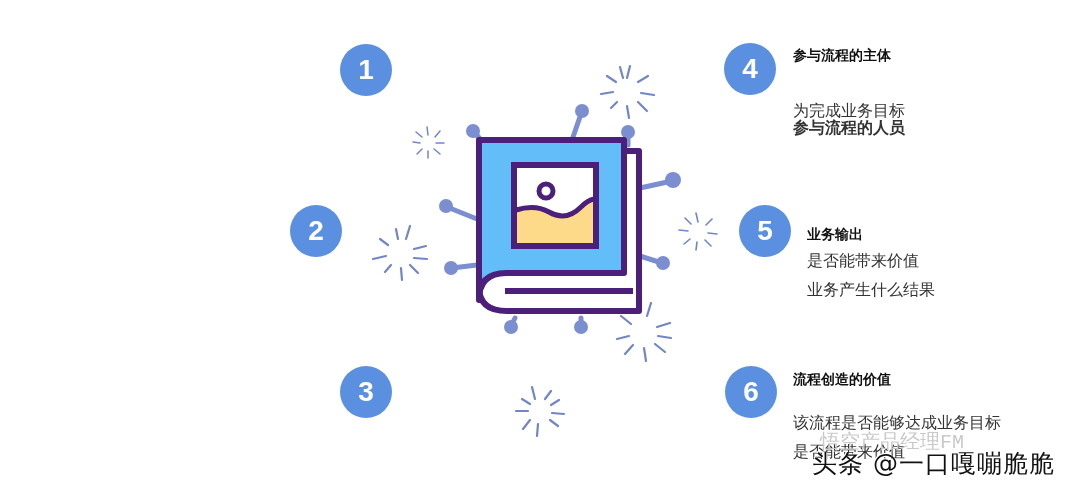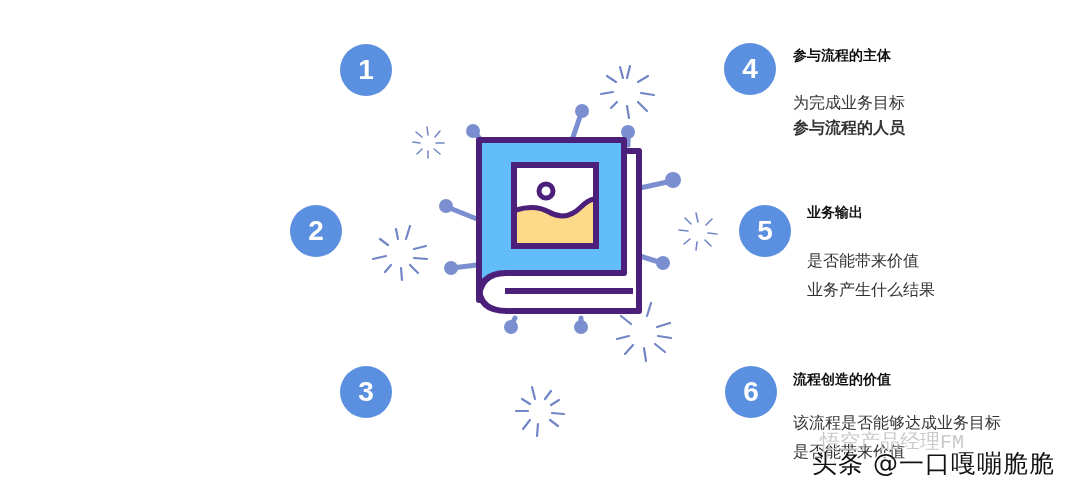--- a/index.html
+++ b/index.html
@@ -153,27 +153,27 @@
 </div>
 
 <div class="item left">
 
   <div class="badge" style="left:340px; top:366px;">3</div>
 </div>
 
 <div class="item right">
   <div class="badge" style="left:724px; top:43px;">4</div>
   <div class="title" style="left:793px; top:41px;">参与流程的主体</div>
-  <div class="desc" style="left:793px; top:88px;text-align:right;">为完成业务目标</div>
+  <div class="desc" style="left:793px; top:96px;text-align:right;">为完成业务目标</div>
   <div class="desc" style="left:793px; top:113px;font-weight:bold;">参与流程的人员</div>
 </div>
 
 <div class="item right">
   <div class="badge" style="left:739px; top:205px;">5</div>
-  <div class="title" style="left:807px; top:198px;">业务输出</div>
+  <div class="title" style="left:807px; top:220px;">业务输出</div>
   <div class="desc" style="left:807px; top:246px;">是否能带来价值</div>
   <div class="desc" style="left:807px; top:275px;">业务产生什么结果</div>
 </div>
 
 <div class="item right">
   <div class="badge" style="left:725px; top:366px;">6</div>
   <div class="title" style="left:793px; top:365px;">流程创造的价值</div>
   <div class="desc" style="left:793px; top:408px;">该流程是否能够达成业务目标</div>
   <div class="desc" style="left:793px; top:437px;">是否能带来价值</div>
 </div>

